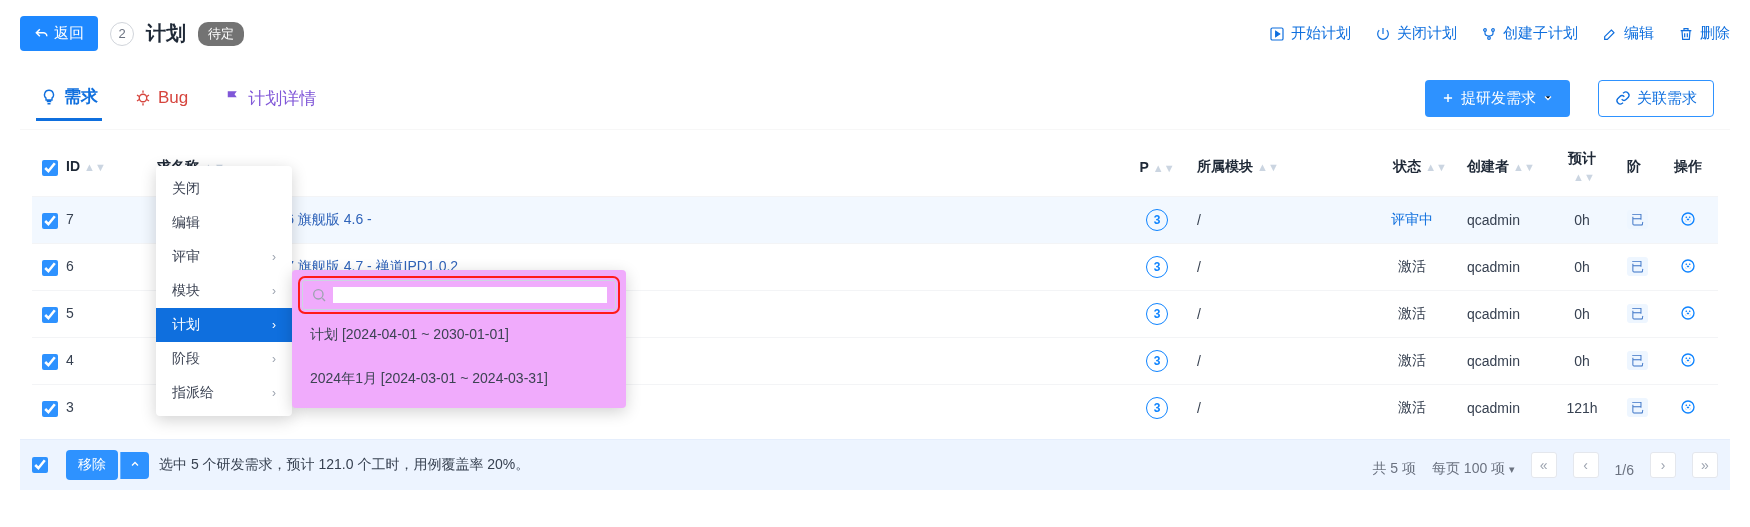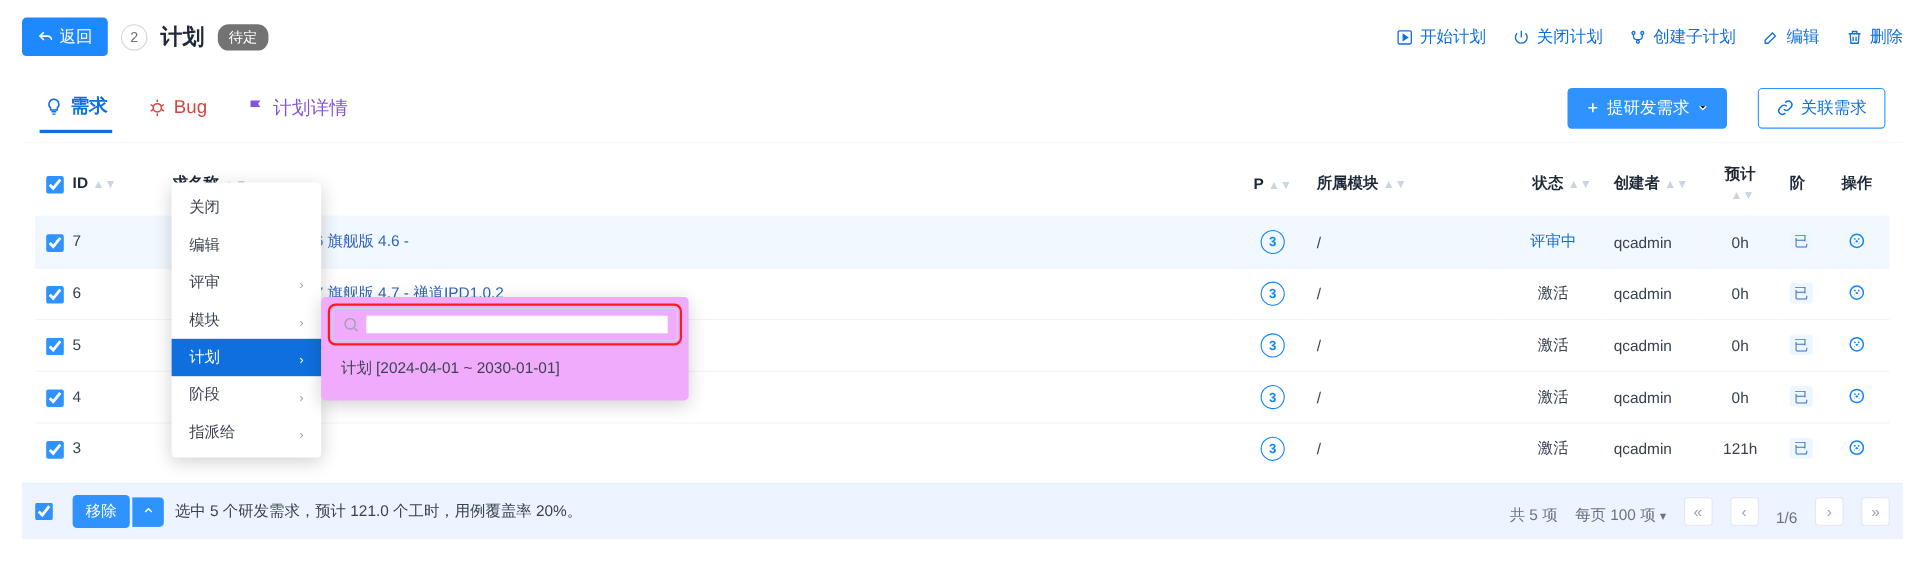--- a/index.html
+++ b/index.html
@@ -33,21 +33,21 @@
 .status-link{color:#0f6fde;cursor:pointer}
 .row-actions{color:#0f84ff;cursor:pointer}
 .row-actions svg{width:18px;height:18px}
 .footer-bar{display:flex;align-items:center;padding:10px 12px;border-top:1px solid #e5eefc;background:#edf4ff;gap:10px;font-size:14px;color:#374151}
 .remove-btn{background:#2e92ff;color:#fff;border:none;border-radius:4px;padding:6px 12px;cursor:pointer;font-size:14px}
 .remove-dd{background:#2e92ff;color:#fff;border:none;border-left:1px solid rgba(255,255,255,.3);border-radius:0 4px 4px 0;padding:6px 8px;cursor:pointer;margin-left:-8px}
 .footer-spacer{flex:1}
 .pager{display:flex;align-items:flex-end;gap:16px;color:#6b7280}
 .pager .pg-btn{border:1px solid #e4e7ed;background:#fff;width:26px;height:26px;border-radius:3px;display:inline-flex;align-items:center;justify-content:center;cursor:pointer;color:#9ca3af}
 .ctx-menu{position:absolute;top:36px;left:136px;width:136px;background:#fff;box-shadow:0 4px 16px rgba(0,0,0,.18);border-radius:4px;padding:6px 0;z-index:10}
-.ctx-item{padding:8px 16px;font-size:14px;color:#3c4353;cursor:pointer;display:flex;align-items:flex-end;justify-content:space-between}
+.ctx-item{padding:8px 16px;font-size:14px;color:#3c4353;cursor:pointer;display:flex;align-items:center;justify-content:space-between}
 .ctx-item.active{background:#0f6fde;color:#fff}
 .ctx-item .chev{color:#9ca3af;font-size:12px}
 .ctx-item.active .chev{color:#fff}
 .sub-panel{position:absolute;top:140px;left:272px;width:334px;background:#f0abfc;box-shadow:0 4px 16px rgba(0,0,0,.18);border-radius:4px;padding:10px;z-index:11}
 .search-box{display:flex;align-items:center;border:.8px solid #cbd5e1;border-radius:3px;padding:6px 8px;outline:2px solid #ff1a1a;outline-offset:2px}
 .search-box svg{width:16px;height:16px;color:#9ca3af;margin-right:6px}
 .search-box input{border:none;outline:none;flex:1;font-size:14px}
 .sub-opt{padding:10px 8px;font-size:14px;color:#3c4353;cursor:pointer;margin-top:6px}
 th.c-id{width:115px}th.c-p{width:60px;text-align:center}td.c-p{text-align:center}th.c-mod{width:180px}th.c-stat{width:90px;text-align:right}td.c-stat{text-align:center}th.c-crt{width:90px}th.c-est{width:70px;text-align:center}td.c-est{text-align:center}th.c-stg{width:40px}th.c-act{width:60px;text-align:center}td.c-act{text-align:center}
 .stg-pill{background:#eef6ff;color:#3f76c7;border-radius:3px;padding:2px 4px;font-size:13px}
@@ -263,20 +263,21 @@
 
     <div class="sub-panel">
       <div class="search-box">
         <svg viewBox="0 0 24 24" fill="none" stroke="currentColor" stroke-width="2">
             <circle cx="11" cy="11" r="7"></circle>
             <path d="M21 21l-4-4"></path>
           </svg>
         <input type="text" style="">
       </div>
       <div class="sub-opt">计划 [2024-04-01 ~ 2030-01-01]</div>
+      <div class="sub-opt">2024年1月 [2024-03-01 ~ 2024-03-31]</div>
     </div>
   </div>
 
   <div class="footer-bar">
     <input type="checkbox" class="chk" checked="" style="">
     <button class="remove-btn">移除</button>
     <button class="remove-dd">
       <svg viewBox="0 0 24 24" stroke="currentColor" stroke-width="2.5" width="12" height="12" fill="none">
           <path d="M6 15l6-6 6 6"></path>
         </svg>

